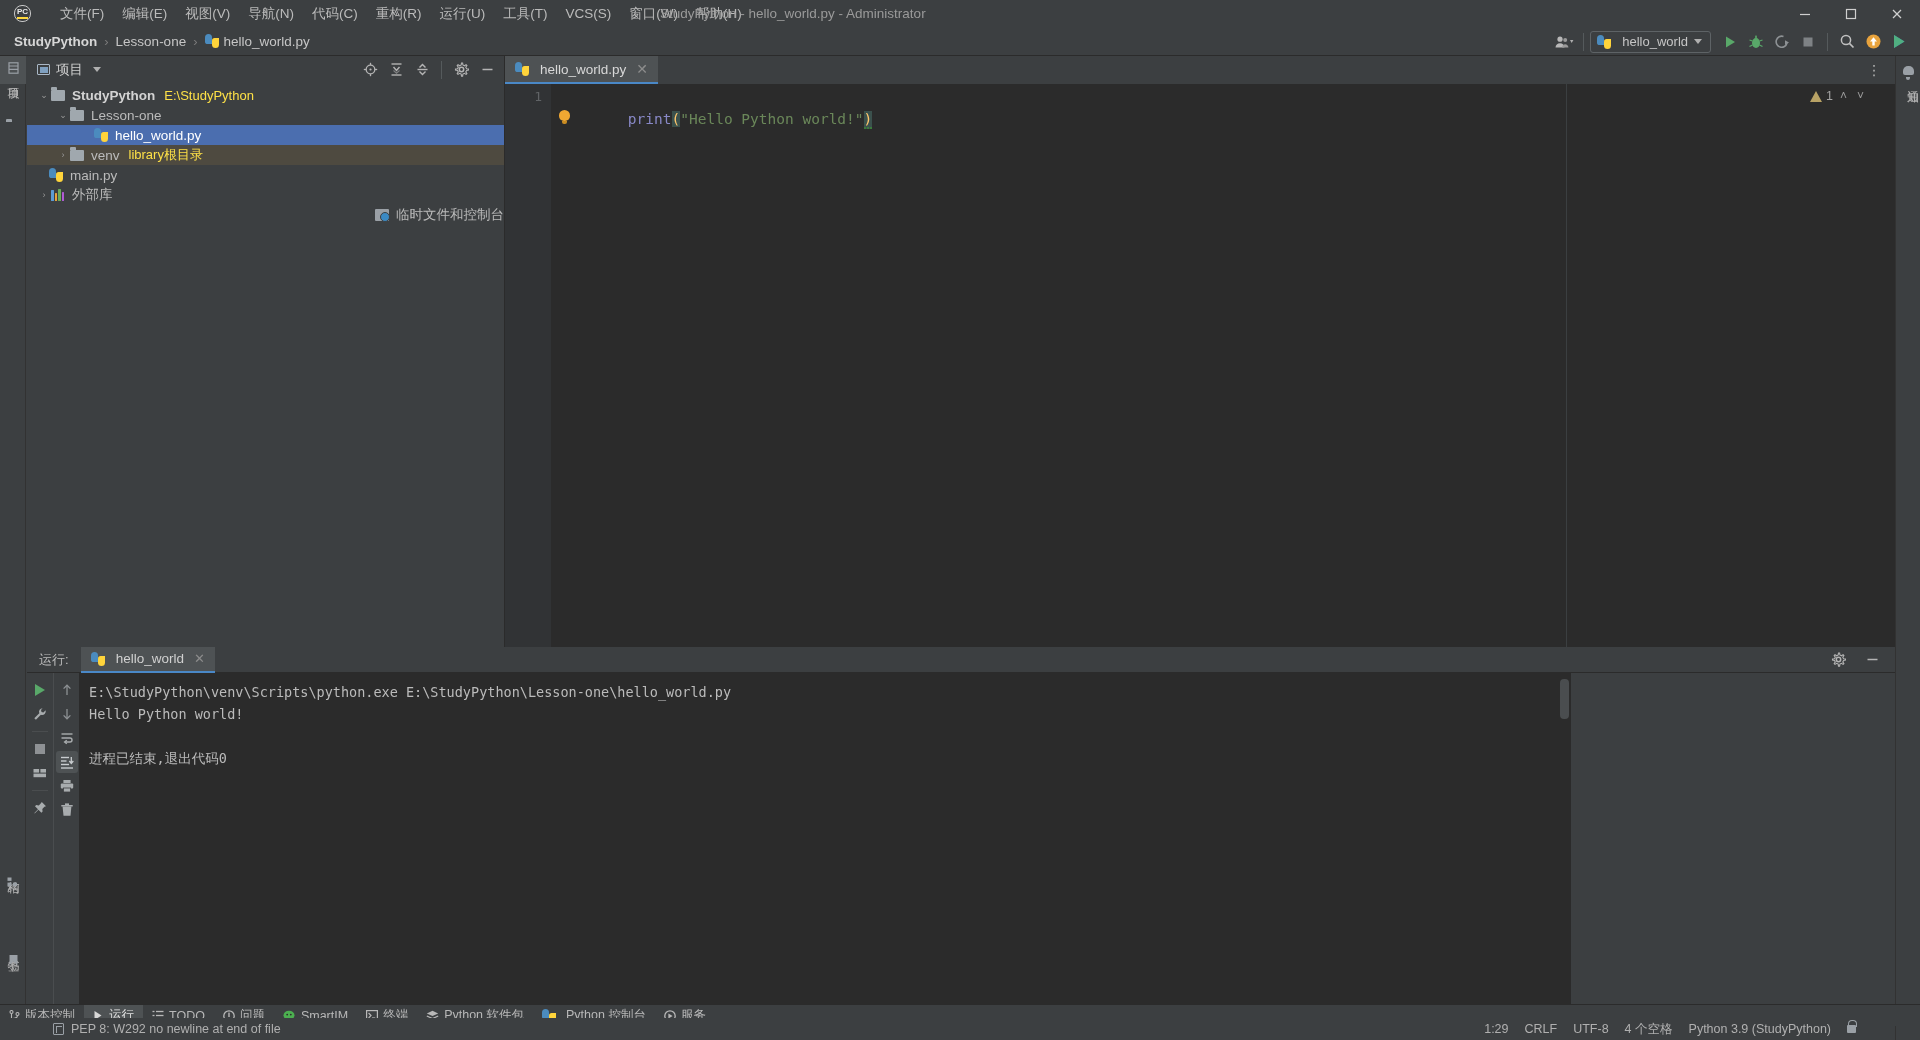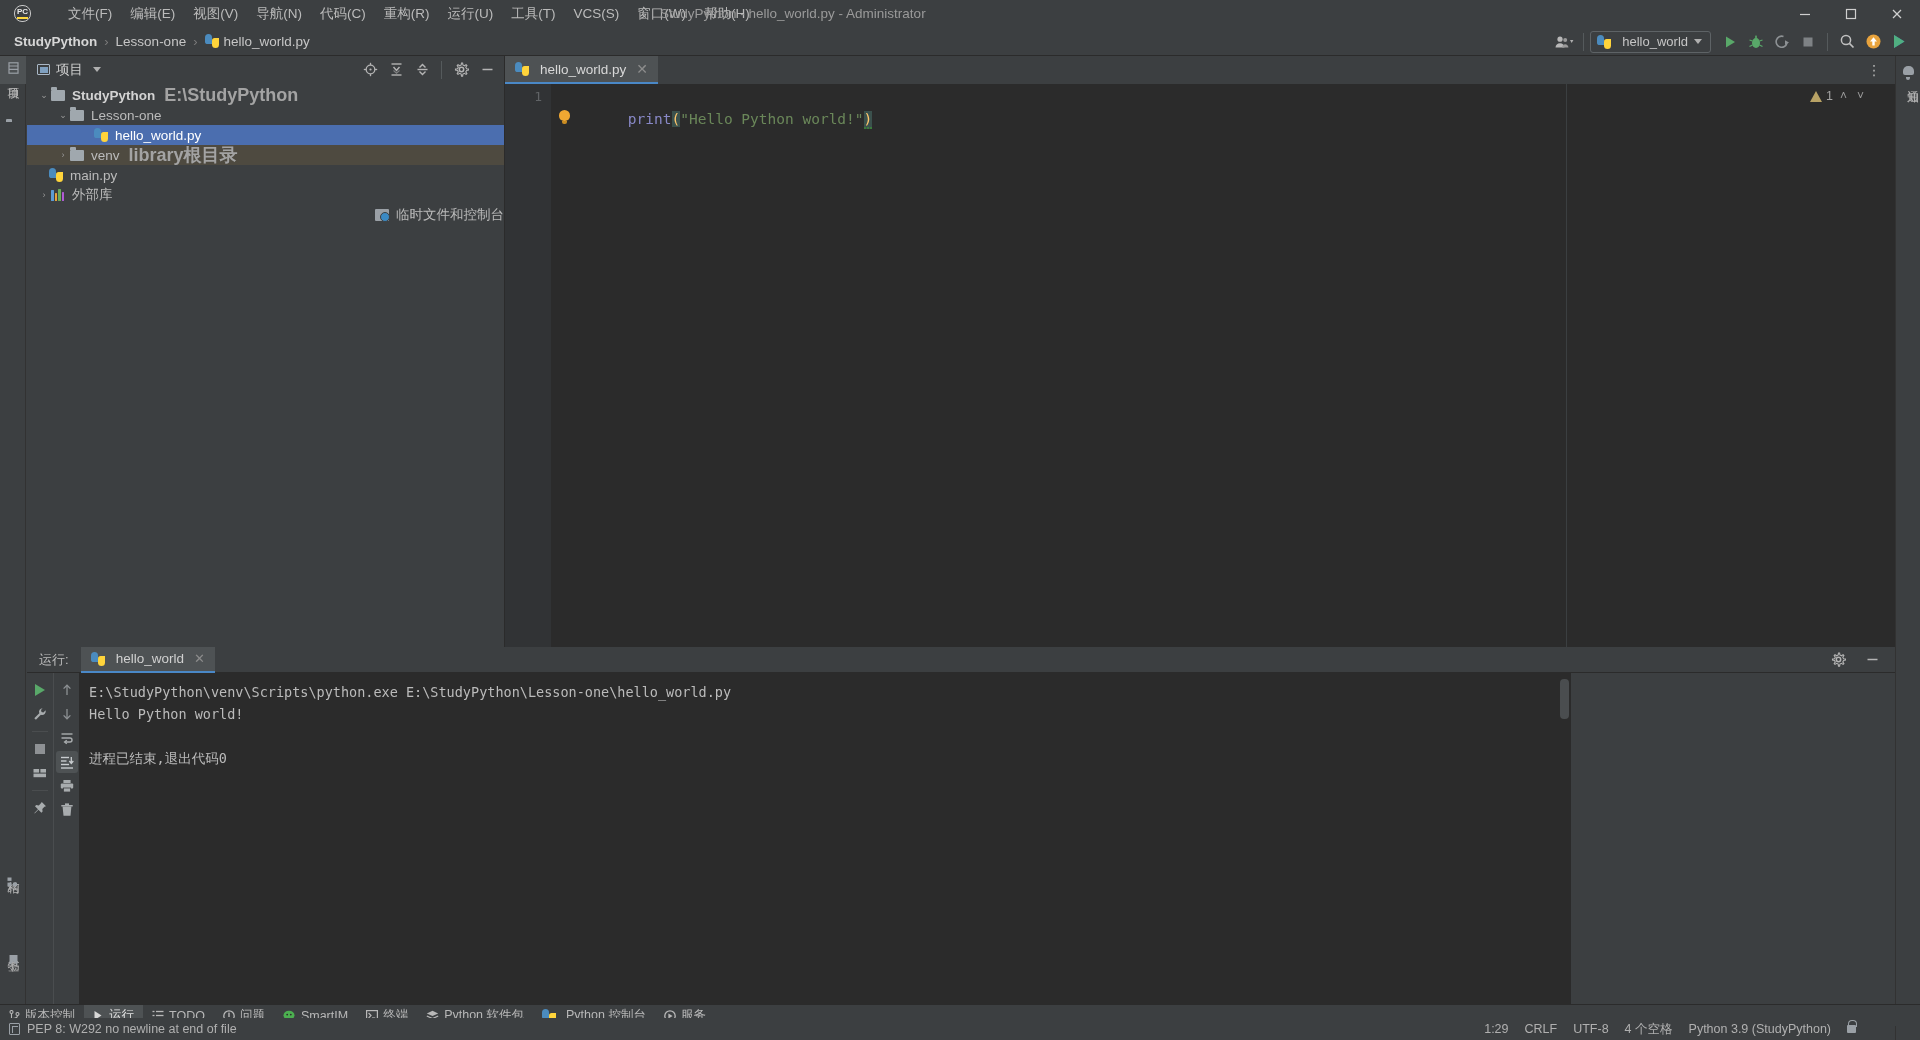--- a/index.html
+++ b/index.html
@@ -11,21 +11,21 @@
     -webkit-font-smoothing: antialiased;
   }
   #app { position: relative; width: 1920px; height: 1040px; }
 
   
   .titlebar {
     position: absolute; left: 0; top: 0; width: 1920px; height: 27px;
     background: #3c3f41; display: flex; align-items: center;
   }
   .pc-logo {
-    width: 17px; height: 17px; margin-left: 14px; margin-right: 28px;
+    width: 17px; height: 17px; margin-left: 14px; margin-right: 20px;
     border: 1px solid #c8c8c8; border-radius: 8px;
     font-size: 8px; color: #e8e8e8; font-weight: bold;
     display: flex; align-items: flex-start; justify-content: center;
     line-height: 9px; padding-top: 1px; position: relative; background: #3c3f41;
   }
   .pc-logo::after{
     content:""; position:absolute; left:2px; bottom:2px; width:11px; height:2px; background:#ffd83d;
   }
   .menu { display: flex; align-items: center; }
   .menu-item {
@@ -109,21 +109,21 @@
     height: 20px; display: flex; align-items: center; padding-left: 10px; white-space: nowrap;
   }
   .tnode.selected { background: #4b6eaf; }
   .tnode.hl { background: #4e4a40; }
   .twist {
     width: 14px; height: 14px; display:flex;align-items:center;justify-content:center;
     color:#9b9b9b; font-size: 9px; flex: 0 0 14px;
   }
   .tlabel { margin-left: 2px; }
   .tlabel.bold { font-weight: bold; color: #d3d3d3; }
-  .tdim { color: #a3a3a3; margin-left: 9px; font-size: 18px; font-weight: bold; }
+  .tdim { color: #fde047; margin-left: 9px; font-size: 13px; }
   .fold {
     width:14px;height:11px;background:#a0a8ae;border-radius:1px;position:relative;margin-right:5px;flex:0 0 14px;
   }
   .fold::before{content:"";position:absolute;left:0;top:-3px;width:6px;height:3px;background:#a0a8ae;border-radius:1px 1px 0 0;}
   .lib-ico { width:14px;height:12px;margin-right:5px;display:flex;align-items:flex-end;gap:1px;flex:0 0 14px;}
   .lib-ico i { width:2.6px;display:block;border-radius:0.5px; }
   .scratch-ico{
     width:14px;height:12px;margin-right:5px;position:relative;flex:0 0 14px;
     background:#9aa0a6;border-radius:1px;
   }
@@ -242,21 +242,21 @@
     background: #3c3f41; display:flex; align-items:center; border-top:1px solid #2b2b2b;
   }
   .btab {
     display:flex; align-items:center; gap:5px; height:22px; padding: 0 9px; color:#b8b8b8; font-size:12.5px; white-space:nowrap;
   }
   .btab.active { background:#4e5254; color:#e0e0e0;gap:6px; }
 
   
   .statusbar {
     position: absolute; left: 0; top: 1018px; width: 1868px; height: 22px;
-    background: #3c3f41; display:flex; align-items:center;
+    background: #3c3f41; display:flex; align-items:center;padding-left:44px;
   }
   .st-left { display:flex; align-items:center; gap:7px; margin-left: 9px; color:#b0b0b0; font-size:12.5px; }
   .st-right { margin-left:auto; display:flex; align-items:center; gap:16px; padding-right:12px; color:#b0b0b0; font-size:12.5px; }
   .doc-ico { width:11px;height:12px;border:1.4px solid #9aa0a6;border-radius:1px;position:relative; }
   .doc-ico::after{content:"";position:absolute;left:2px;top:2px;width:5px;height:6px;border:1.2px solid #9aa0a6;border-right:none;border-bottom:none;}
   .lock-ico { width:9px;height:8px;background:#9aa0a6;border-radius:1px;position:relative; }
   .lock-ico::before{content:"";position:absolute;left:1px;top:-5px;width:7px;height:6px;border:1.4px solid #9aa0a6;border-bottom:none;border-radius:4px 4px 0 0;}
 
   
   .ico-svg { display:block; }

